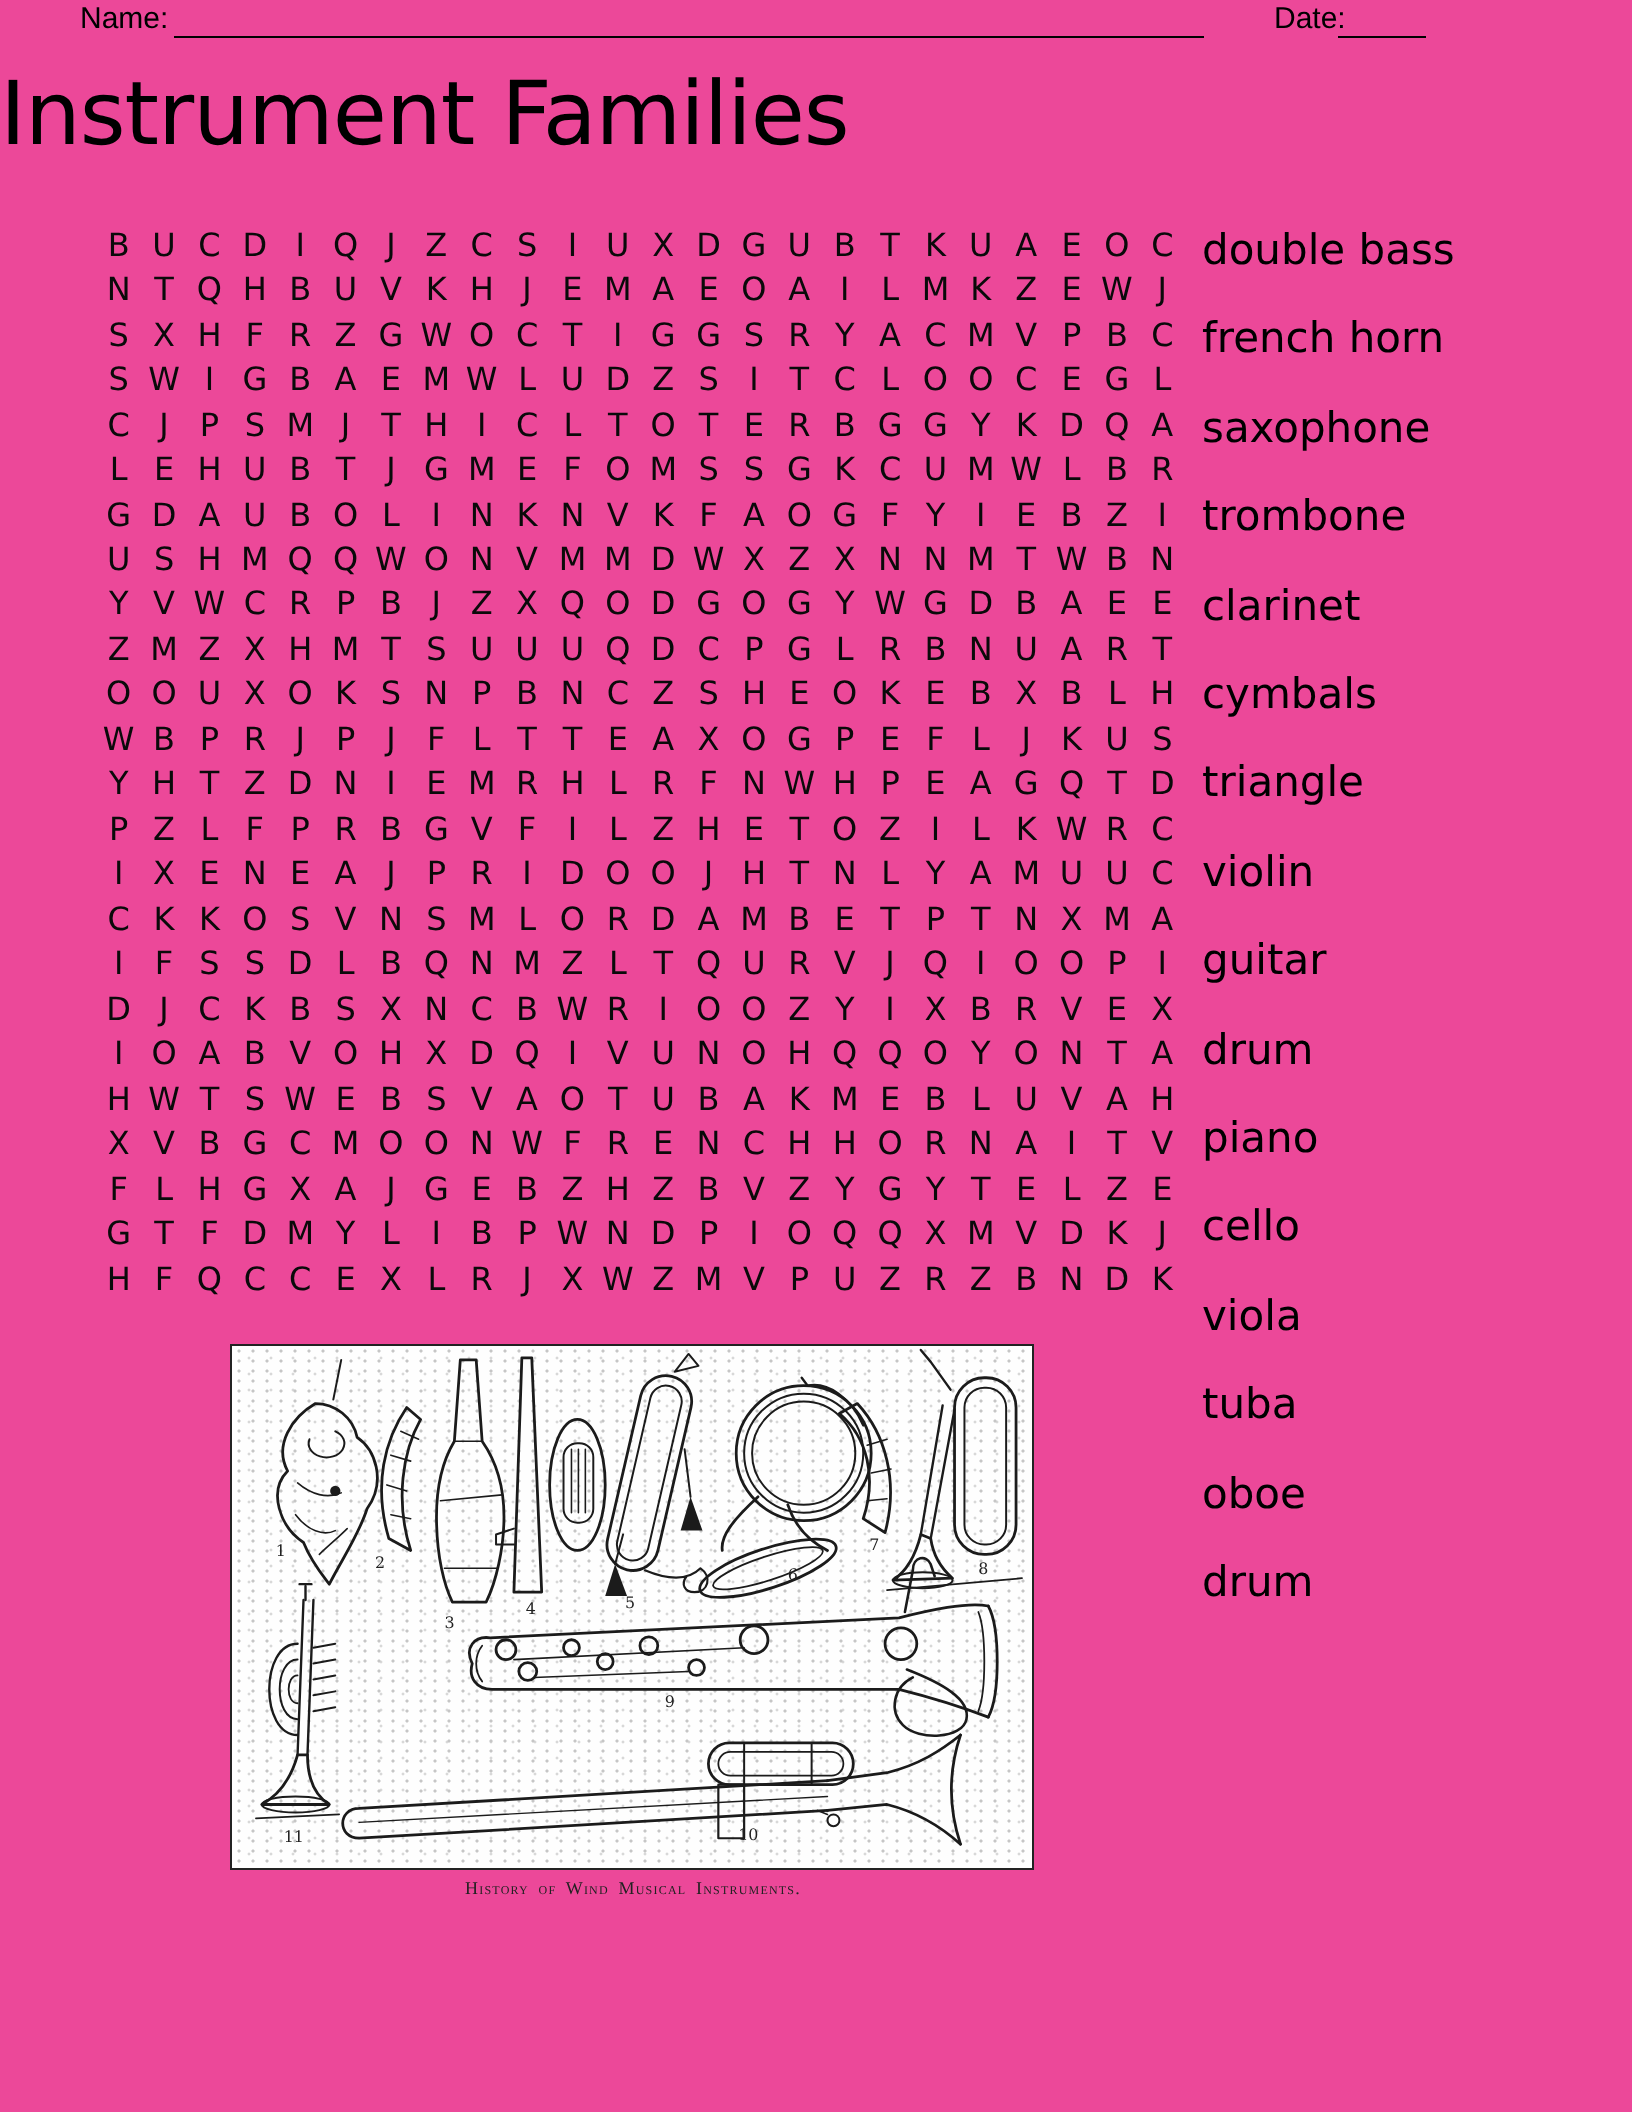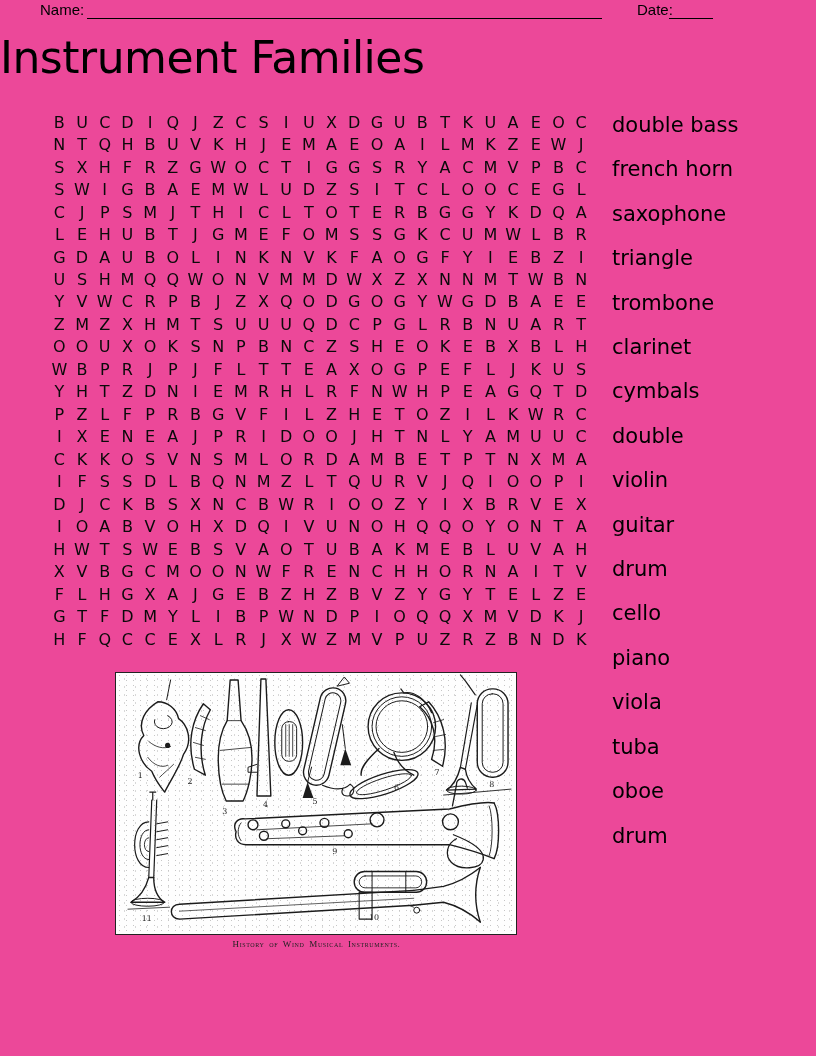--- a/index.html
+++ b/index.html
@@ -23,21 +23,21 @@
 
   
   .grid{position:absolute;left:48px;top:111px;
         display:grid;grid-template-columns:repeat(24,22.7px);grid-auto-rows:22.48px;}
   .cell{display:flex;align-items:center;justify-content:center;
         font-size:16px;color:#0a0a0a;}
 
   
   .words{position:absolute;left:601px;top:112px;width:210px;}
   .word{height:44.42px;font-size:21px;line-height:26px;color:#000;
-        font-family:"DejaVu Sans",sans-serif;margin-left:11px;}
+        font-family:"DejaVu Sans",sans-serif;}
 
   
   .figure{position:absolute;left:115px;top:672px;width:400px;height:261px;
           border:1.5px solid #222;
           background-image:
             radial-gradient(circle,#c6c6c6 0.55px,rgba(0,0,0,0) 1px),
             radial-gradient(circle,#d8d8d8 0.5px,rgba(0,0,0,0) 0.9px);
           background-size:7px 5px,11px 8px;background-position:0 0,3px 2px;
           background-color:#fefefe;}
   .figure svg{display:block;width:400px;height:261px;}
@@ -636,30 +636,29 @@
       <span class="cell">B</span>
       <span class="cell">N</span>
       <span class="cell">D</span>
       <span class="cell">K</span>
     </div>
 
   <div class="words">
       <div class="word">double bass</div>
       <div class="word">french horn</div>
       <div class="word">saxophone</div>
-      <div class="word">triangle</div>
       <div class="word">trombone</div>
       <div class="word">clarinet</div>
       <div class="word">cymbals</div>
-      <div class="word">double</div>
+      <div class="word">triangle</div>
       <div class="word">violin</div>
       <div class="word">guitar</div>
       <div class="word">drum</div>
+      <div class="word">piano</div>
       <div class="word">cello</div>
-      <div class="word">piano</div>
       <div class="word">viola</div>
       <div class="word">tuba</div>
       <div class="word">oboe</div>
       <div class="word">drum</div>
     </div>
 
   <div class="figure">
     <svg viewBox="0 0 403 263">
       <g fill="none" stroke="#1b1b1b" stroke-width="1.4" stroke-linejoin="round" stroke-linecap="round">
 

